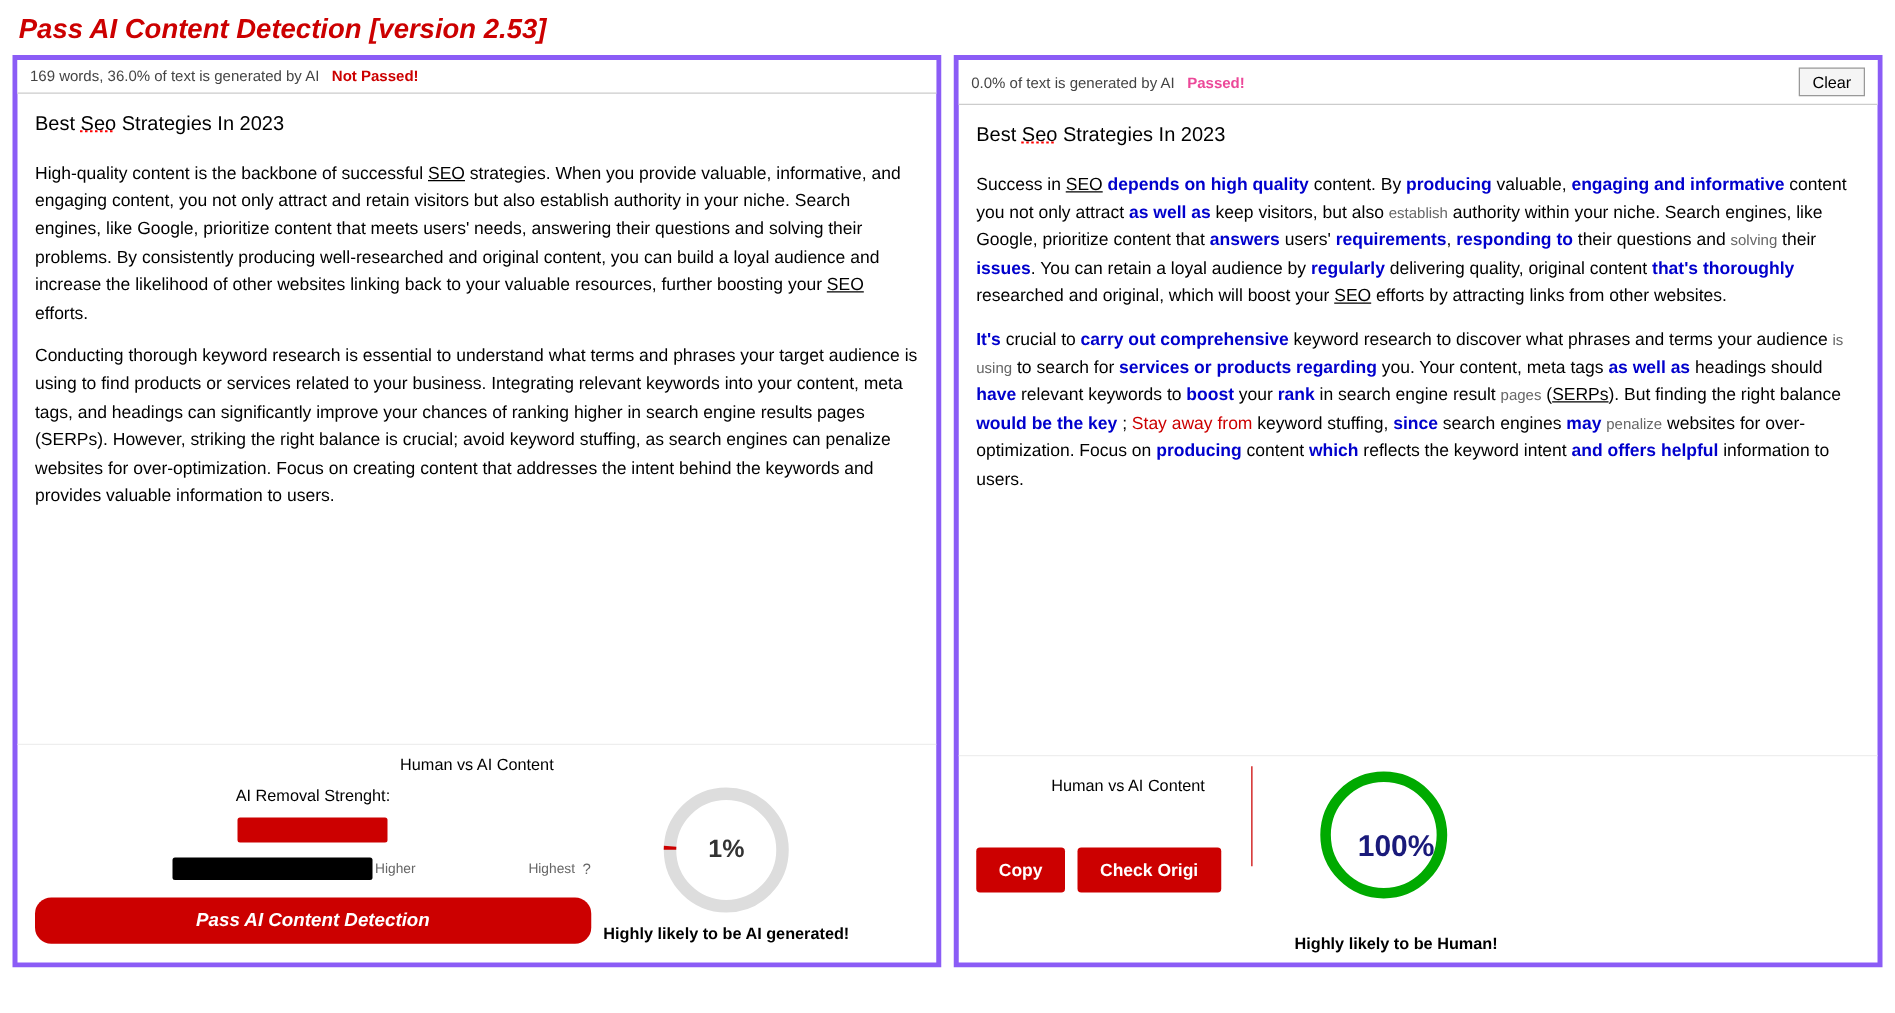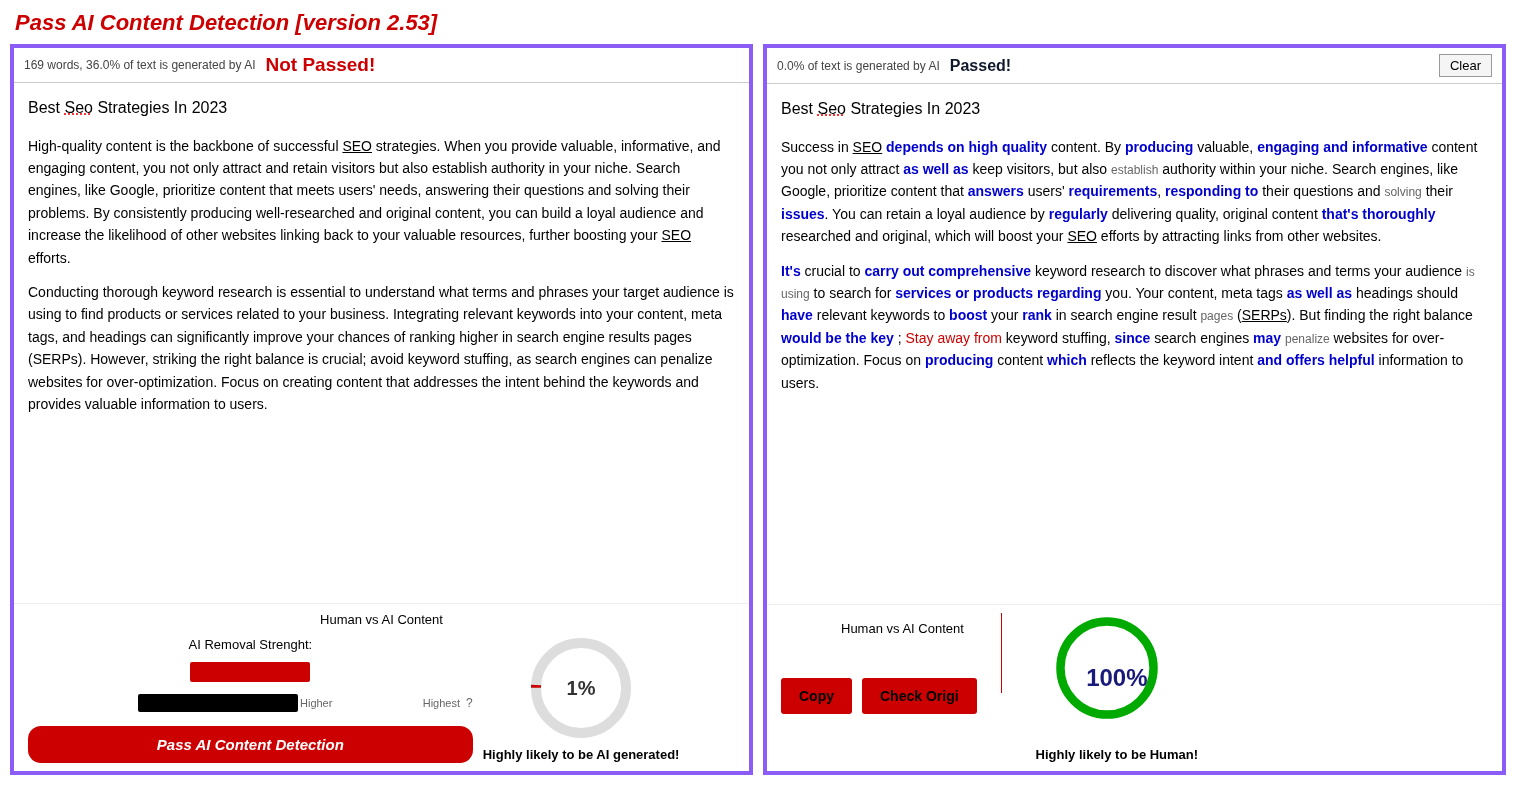--- a/index.html
+++ b/index.html
@@ -38,26 +38,26 @@
       background: #fff;
       gap: 10px;
     }
     .status-info {
       font-size: 12px;
       color: #444;
     }
     .status-label-red {
       color: #cc0000;
       font-weight: bold;
-      font-size: 19px;
+      font-size: 12px;
     }
     .status-label-green {
-      color: #0f172a;
-      font-weight: bold;
-      font-size: 16px;
+      color: #ec4899;
+      font-weight: bold;
+      font-size: 12px;
     }
     .clear-btn {
       margin-left: auto;
       padding: 3px 10px;
       border: 1px solid #999;
       background: #f5f5f5;
       cursor: pointer;
       font-size: 13px;
       text-align: right;
     }
@@ -183,21 +183,21 @@
     
     .right-bottom {
       display: flex;
       align-items: flex-start;
       gap: 16px;
       padding: 8px 14px;
       border-top: 1px solid #eee;
     }
     .action-btn {
       background: #cc0000;
-      color: #000000;
+      color: #ffffff;
       border: none;
       padding: 10px 18px;
       font-size: 14px;
       font-weight: bold;
       cursor: pointer;
       border-radius: 3px;
     }
     .right-circle-area {
       display: flex;
       flex-direction: column;

